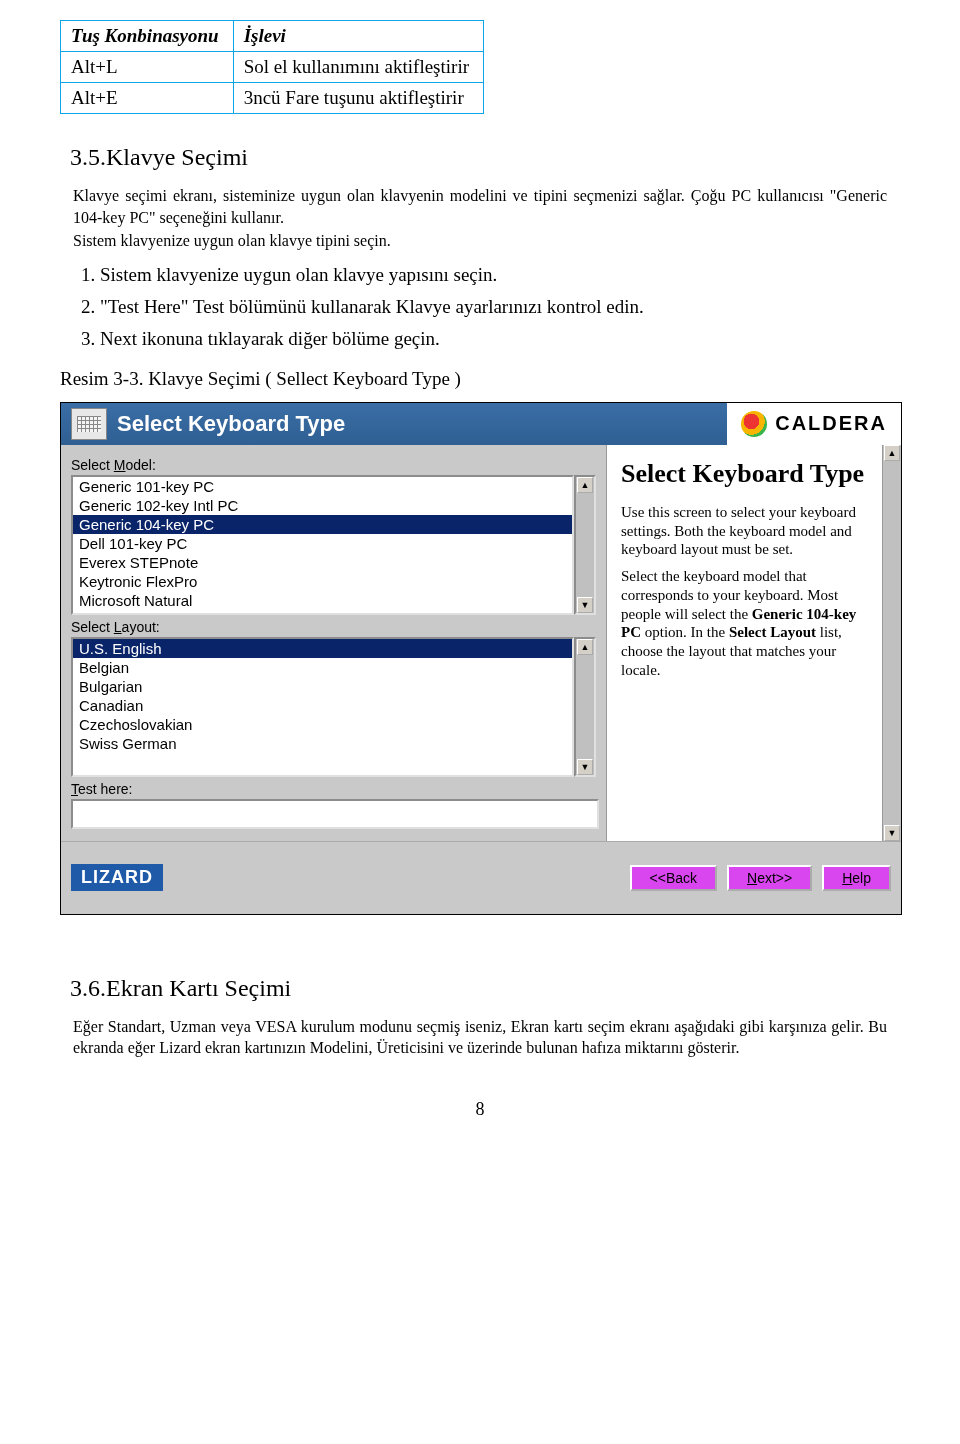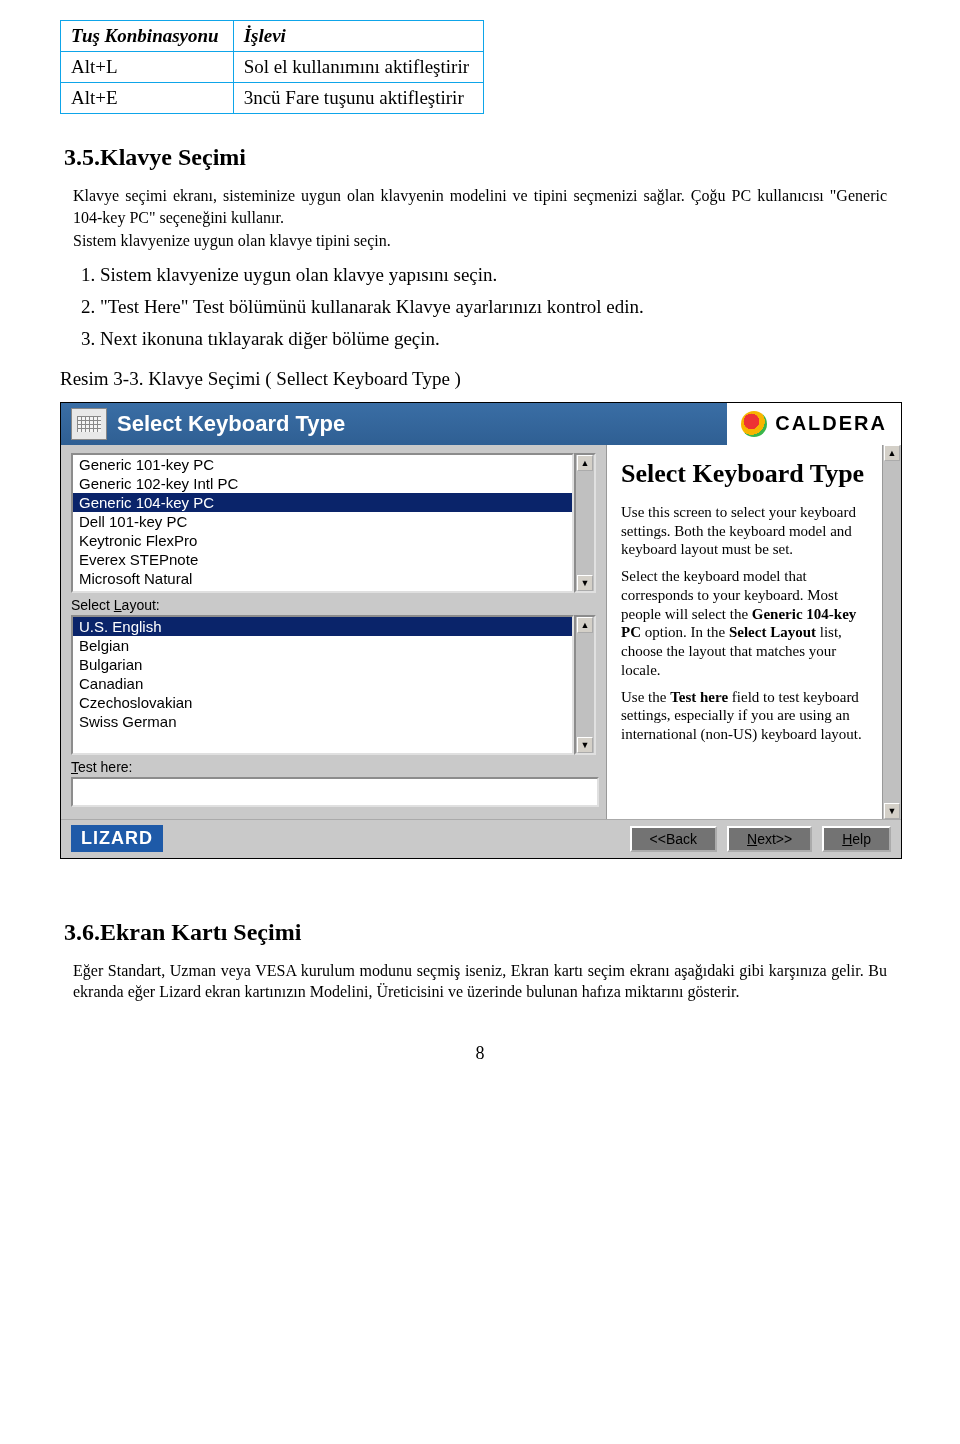--- a/index.html
+++ b/index.html
@@ -1,21 +1,21 @@
 <!DOCTYPE html>
 <html><head>
 <meta charset="utf-8">
 <style>
 body{margin:0;background:#fff;font-family:"Times New Roman",Times,serif;color:#000}
 .page{width:960px;margin:0 auto;padding:20px 60px 40px 60px;box-sizing:border-box}
 table.keytable{border-collapse:collapse;margin-bottom:24px}
 table.keytable th,table.keytable td{border:1px solid #0ea5e9;padding:4px 14px 4px 10px;text-align:left;font-size:19px;font-family:"Times New Roman",serif}
 table.keytable th{font-style:italic;font-weight:bold}
 .bodytext{font-size:16px;line-height:1.35;text-align:justify;margin:12px 13px}
-h2.sec{font-size:24px;font-weight:bold;margin:30px 0 14px 4px}
+h2.sec{font-size:24px;font-weight:normal;margin:30px 0 14px 10px}
 ol.steps{font-size:19px;margin:8px 0 16px 40px;padding:0}
 ol.steps li{margin:10px 0}
 .figcap{font-size:19px;margin:18px 0 12px 0}
 
 .shot{width:840px;border:1px solid #000;background:#c9c9c9;font-family:Arial,Helvetica,sans-serif}
 .shot-header{display:flex;align-items:center;background:linear-gradient(#3a6ea5,#2f5f93);color:#fff;height:42px}
 .shot-header .kb-icon{width:34px;height:30px;background:#e8e8e8;border:1px solid #888;margin:0 10px;display:flex;align-items:center;justify-content:center}
 .kb-grid{width:24px;height:16px;background-image:linear-gradient(#888 1px,transparent 1px),linear-gradient(90deg,#888 1px,transparent 1px);background-size:4px 4px;background-color:#f4f4f4}
 .shot-header .title{font-size:22px;font-weight:bold;flex:1}
 .shot-header .logo{display:flex;align-items:center;background:#fff;color:#000;height:42px;padding:0 14px;font-size:20px;font-weight:bold;letter-spacing:2px}
@@ -27,24 +27,24 @@
 .lbl .ul{text-decoration:underline}
 .listbox-wrap{display:flex}
 .listbox{flex:1;background:#fff;border:2px inset #e0e0e0;font-size:15px;overflow:hidden}
 .listbox .item{padding:1px 6px;white-space:nowrap}
 .listbox .item.sel{background:#0a246a;color:#fff}
 .vscroll{width:18px;background:#c0c0c0;border:2px inset #e0e0e0;display:flex;flex-direction:column;align-items:center;justify-content:space-between}
 .sbtn{width:14px;height:14px;background:#d4d0c8;border:1px outset #fff;display:flex;align-items:center;justify-content:center;font-size:9px;color:#000}
 .input{background:#fff;border:2px inset #e0e0e0;height:24px;width:99%}
 .rightpane h3{font-family:"Times New Roman",serif;font-size:26px;font-weight:bold;margin:4px 0 14px 0}
 .rightpane p{font-family:"Times New Roman",serif;font-size:15px;margin:8px 0;line-height:1.25}
-.shot-footer{display:flex;align-items:center;background:#c9c9c9;border-top:1px solid #aaa;height:38px;padding:0 10px}
+.shot-footer{display:flex;align-items:center;background:#c9c9c9;border-top:1px solid #aaa;height:38px;padding:17px 10px}
 .lizard{background:#1e5aa8;color:#fff;font-weight:bold;font-size:18px;letter-spacing:1px;padding:3px 10px}
 .spacer{flex:1}
-.wbtn{background:#737373;border:2px outset #fff;font-size:14px;padding:3px 18px;margin-left:10px}
+.wbtn{background:#d946ef;border:2px outset #fff;font-size:14px;padding:3px 18px;margin-left:10px}
 .wbtn .ul{text-decoration:underline}
 .pagenum{text-align:center;font-size:18px;margin-top:40px}
 </style>
 </head>
 <body>
 
 <div class="page">
 
   <table class="keytable">
     <tbody>
@@ -83,28 +83,31 @@
         </div>
       <div class="title">Select Keyboard Type</div>
       <div class="logo">
         <div class="swirl"></div>
         <span>CALDERA</span>
       </div>
     </div>
     <div class="shot-body">
       <div class="leftpane">
 
+        <div class="lbl">
+          <span>Select </span><span class="ul">M</span><span>odel:</span>
+        </div>
         <div class="listbox-wrap" style="height:140px">
           <div class="listbox">
             <div class="item">Generic 101-key PC</div>
             <div class="item">Generic 102-key Intl PC</div>
             <div class="item sel">Generic 104-key PC</div>
             <div class="item">Dell 101-key PC</div>
+            <div class="item">Everex STEPnote</div>
             <div class="item">Keytronic FlexPro</div>
-            <div class="item">Everex STEPnote</div>
             <div class="item">Microsoft Natural</div>
             <div class="item">Northgate OmniKey 101</div>
             <div class="item">Winbook Model XP5</div>
             <div class="item">Japanese 106-key</div>
           </div>
           <div class="vscroll">
             <div class="sbtn">▲</div>
             <div class="sbtn">▼</div>
           </div>
         </div>
@@ -137,23 +140,20 @@
         <div style="position:absolute;right:0;top:0;bottom:0;width:18px;background:#c0c0c0;border-left:1px solid #999;display:flex;flex-direction:column;justify-content:space-between;align-items:center">
           <div class="sbtn">▲</div>
           <div class="sbtn">▼</div>
         </div>
         <div style="padding-right:16px">
         <h3>Select Keyboard Type</h3>
         <p>Use this screen to select your keyboard settings. Both the keyboard model and keyboard layout must be set.</p>
         <p>
           <span>Select the keyboard model that corresponds to your keyboard. Most people will select the </span><b>Generic 104-key PC</b><span> option. In the </span><b>Select Layout</b><span> list, choose the layout that matches your locale.</span>
         </p>
-        <p>
-          <span>Use the </span><b>Test here</b><span> field to test keyboard settings, especially if you are using an international (non-US) keyboard layout.</span>
-        </p>
         </div>
       </div>
     </div>
     <div class="shot-footer">
       <span class="lizard">LIZARD</span>
       <span class="spacer"></span>
       <button class="wbtn">&lt;&lt;Back</button>
       <button class="wbtn"><span class="ul">N</span><span>ext&gt;&gt;</span></button>
       <button class="wbtn"><span class="ul">H</span><span>elp</span></button>
     </div>

